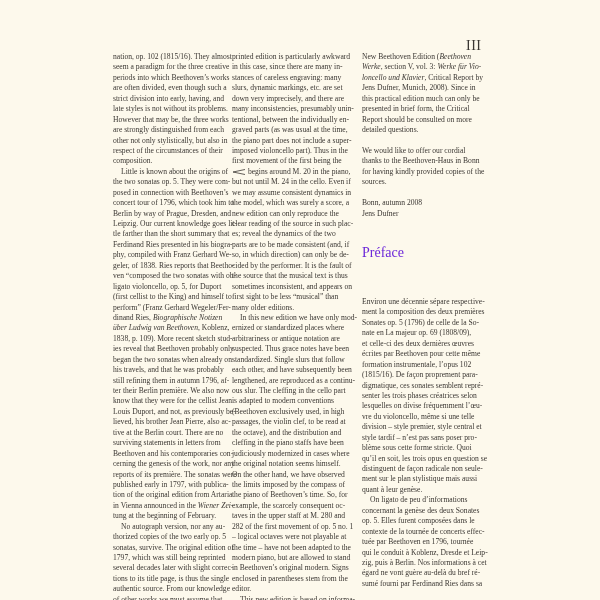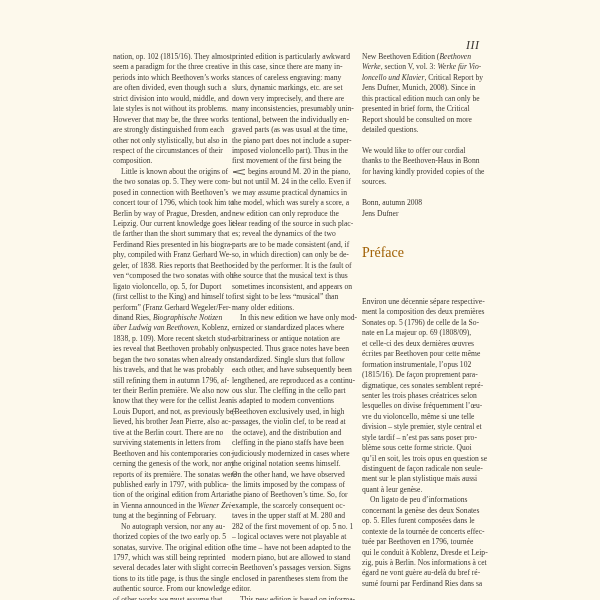--- a/index.html
+++ b/index.html
@@ -5,52 +5,52 @@
   html, body { margin: 0; padding: 0; }
   body {
     width: 600px; height: 600px; overflow: hidden;
     background: #fdf9ec;
     font-family: "Liberation Serif", "DejaVu Serif", serif;
     color: #3a3632;
     position: relative;
   }
   .page-number {
     position: absolute; left: 466px; top: 38px;
-    font-size: 12px; letter-spacing: 0.5px; color: #3a3632; font-style: italic;
+    font-size: 14px; letter-spacing: 0.5px; color: #3a3632;
   }
   .col {
     position: absolute; top: 52px;
     font-size: 7.6px; line-height: 10.45px;
     white-space: nowrap;
   }
   .col .ln { display: block; height: 10.45px; }
   .col .ln.ind { text-indent: 8px; }
   .col .gap { display: block; height: 10.45px; }
   #col1 { left: 113px; width: 112px; }
   #col2 { left: 232px; width: 118px; }
   #col3 { left: 362px; width: 120px; }
   .heading {
     position: absolute; left: 362px; top: 233px;
-    font-size: 14px; color: #a16207; font-weight: normal;
+    font-size: 14px; color: #6d28d9; font-weight: normal;
   }
   #col3b { left: 362px; top: 297px; }
   i { font-style: italic; }
 </style>
 </head>
 <body>
 
 <div>
   <div class="page-number">III</div>
 
   <div class="col" id="col1">
       <span class="ln">nation, op. 102 (1815/16). They almost</span>
       <span class="ln">seem a paradigm for the three creative</span>
       <span class="ln">periods into which Beethoven’s works</span>
       <span class="ln">are often divided, even though such a</span>
-      <span class="ln">strict division into would, middle, and</span>
+      <span class="ln">strict division into early, having, and</span>
       <span class="ln">late styles is not without its problems.</span>
       <span class="ln">However that may be, the three works</span>
       <span class="ln">are strongly distinguished from each</span>
       <span class="ln">other not only stylistically, but also in</span>
       <span class="ln">respect of the circumstances of their</span>
       <span class="ln">composition.</span>
       <span class="ln ind">Little is known about the origins of</span>
       <span class="ln">the two sonatas op. 5. They were com-</span>
       <span class="ln">posed in connection with Beethoven’s</span>
       <span class="ln">concert tour of 1796, which took him to</span>
@@ -102,21 +102,21 @@
       <span class="ln">many inconsistencies, presumably unin-</span>
       <span class="ln">tentional, between the individually en-</span>
       <span class="ln">graved parts (as was usual at the time,</span>
       <span class="ln">the piano part does not include a super-</span>
       <span class="ln">imposed violoncello part). Thus in the</span>
       <span class="ln">first movement of the first being the</span>
       <span class="ln"><svg width="14" height="6" style="vertical-align: middle;">
           <path d="M13 0.5 L1 3 L13 5.5" fill="none" stroke="#3a3632" stroke-width="0.8"></path>
         </svg> begins around M. 20 in the piano,</span>
       <span class="ln">but not until M. 24 in the cello. Even if</span>
-      <span class="ln">we may assume practical dynamics in</span>
+      <span class="ln">we may assume consistent dynamics in</span>
       <span class="ln">the model, which was surely a score, a</span>
       <span class="ln">new edition can only reproduce the</span>
       <span class="ln">clear reading of the source in such plac-</span>
       <span class="ln">es; reveal the dynamics of the two</span>
       <span class="ln">parts are to be made consistent (and, if</span>
       <span class="ln">so, in which direction) can only be de-</span>
       <span class="ln">cided by the performer. It is the fault of</span>
       <span class="ln">the source that the musical text is thus</span>
       <span class="ln">sometimes inconsistent, and appears on</span>
       <span class="ln">first sight to be less “musical” than</span>
@@ -138,21 +138,21 @@
       <span class="ln">the original notation seems himself.</span>
       <span class="ln">On the other hand, we have observed</span>
       <span class="ln">the limits imposed by the compass of</span>
       <span class="ln">the piano of Beethoven’s time. So, for</span>
       <span class="ln">example, the scarcely consequent oc-</span>
       <span class="ln">taves in the upper staff at M. 280 and</span>
       <span class="ln">282 of the first movement of op. 5 no. 1</span>
       <span class="ln">– logical octaves were not playable at</span>
       <span class="ln">the time – have not been adapted to the</span>
       <span class="ln">modern piano, but are allowed to stand</span>
-      <span class="ln">in Beethoven’s passages version. Signs</span>
+      <span class="ln">in Beethoven’s original modern. Signs</span>
       <span class="ln">enclosed in parentheses stem from the</span>
       <span class="ln">editor.</span>
       <span class="ln ind">This new edition is based on informa-</span>
     </div>
   <div class="col" id="col3">
       <span class="ln">New Beethoven Edition (<i>Beethoven</i></span>
       <span class="ln"><i>Werke</i>, section V, vol. 3: <i>Werke für Vio-</i></span>
       <span class="ln"><i>loncello und Klavier</i>, Critical Report by</span>
       <span class="ln">Jens Dufner, Munich, 2008). Since in</span>
       <span class="ln">this practical edition much can only be</span>

